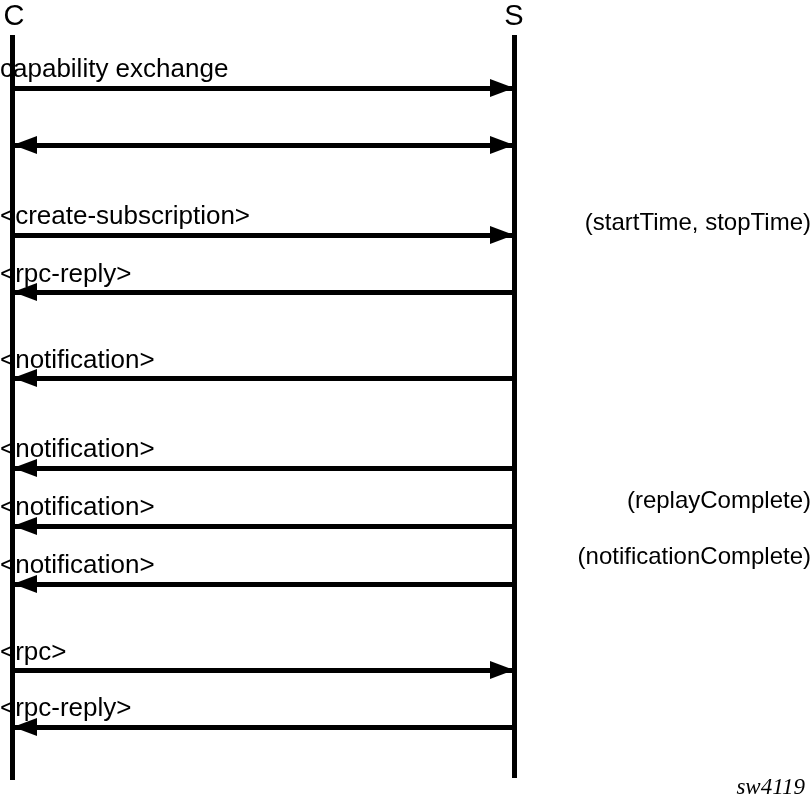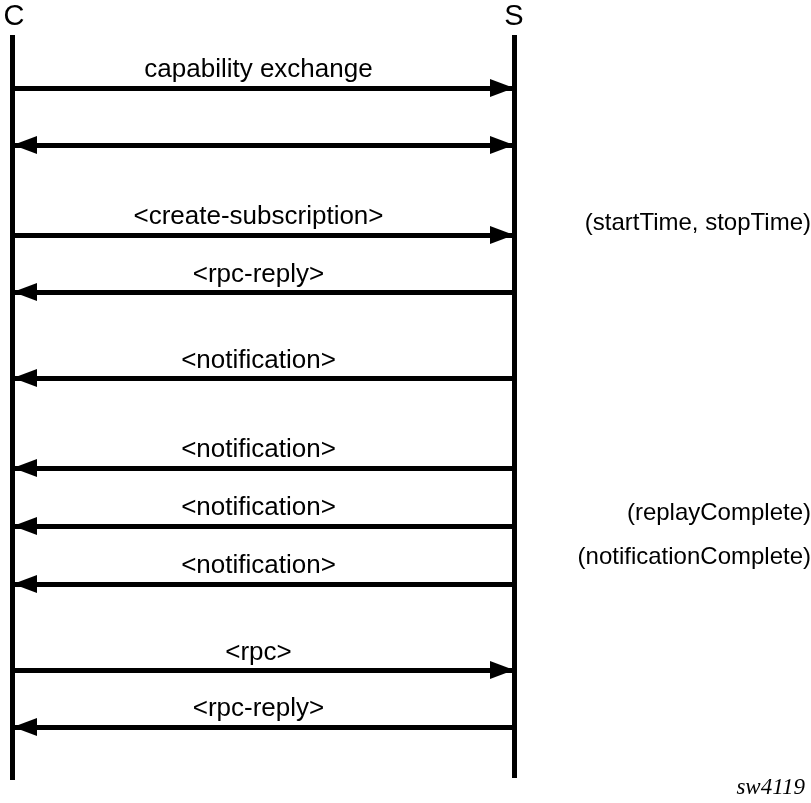--- a/index.html
+++ b/index.html
@@ -29,23 +29,22 @@
   .actor-label.server { left: 494px; }
   .lifeline {
     position: absolute;
     width: 5px;
     background: #000000;
   }
   .lifeline.client-line { left: 10px; top: 35px; height: 745px; }
   .lifeline.server-line { left: 512px; top: 35px; height: 743px; }
   .msg-label {
     position: absolute;
-    left: 8px;
+    left: 0;
     width: 501px;
-    text-align: center;
     font-size: 26px;
     line-height: 30px;
     white-space: pre;
   }
   .msg-line {
     position: absolute;
     left: 13px;
     width: 500px;
     height: 5px;
     background: #000000;
@@ -130,21 +129,21 @@
   <div>
     <div class="msg-label" style="top:433px">&lt;notification&gt;</div>
     <div class="msg-line" style="top:466px"></div>
     <div class="head head-left" style="top:459px"></div>
   </div>
 
   <div>
     <div class="msg-label" style="top:491px">&lt;notification&gt;</div>
     <div class="msg-line" style="top:524px"></div>
     <div class="head head-left" style="top:517px"></div>
-    <div class="msg-annotation" style="top:497px">(replayComplete)</div>
+    <div class="msg-annotation" style="top:485px">(replayComplete)</div>
   </div>
 
   <div>
     <div class="msg-label" style="top:549px">&lt;notification&gt;</div>
     <div class="msg-line" style="top:582px"></div>
     <div class="head head-left" style="top:575px"></div>
     <div class="msg-annotation" style="top:541px">(notificationComplete)</div>
   </div>
 
   <div>

